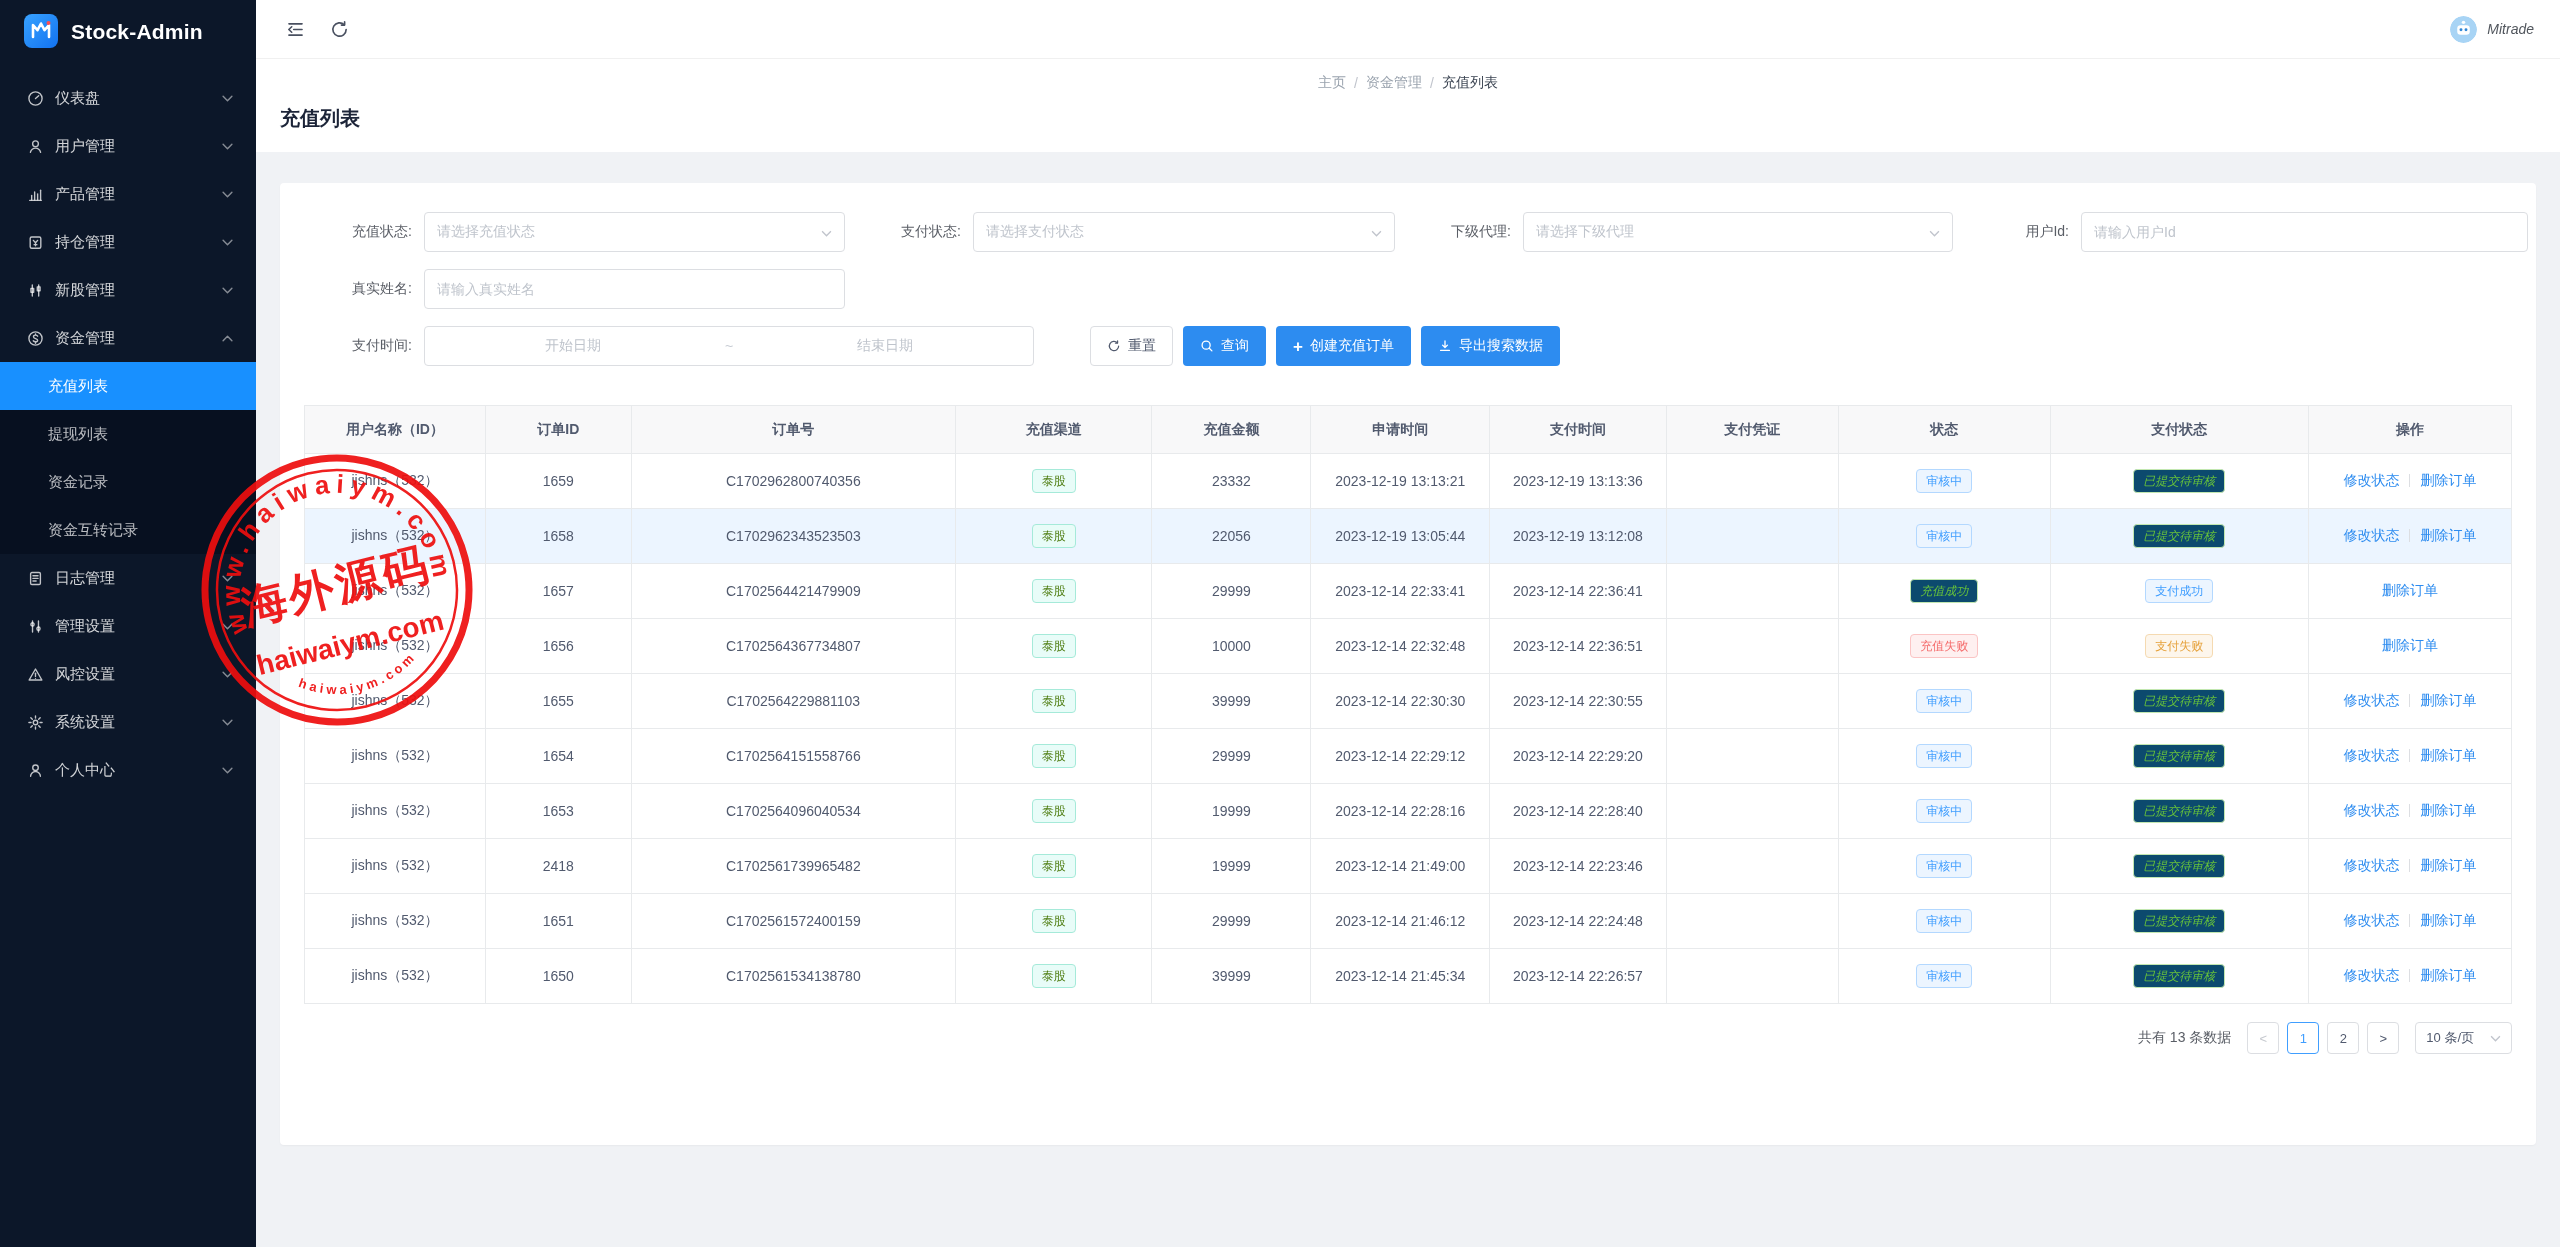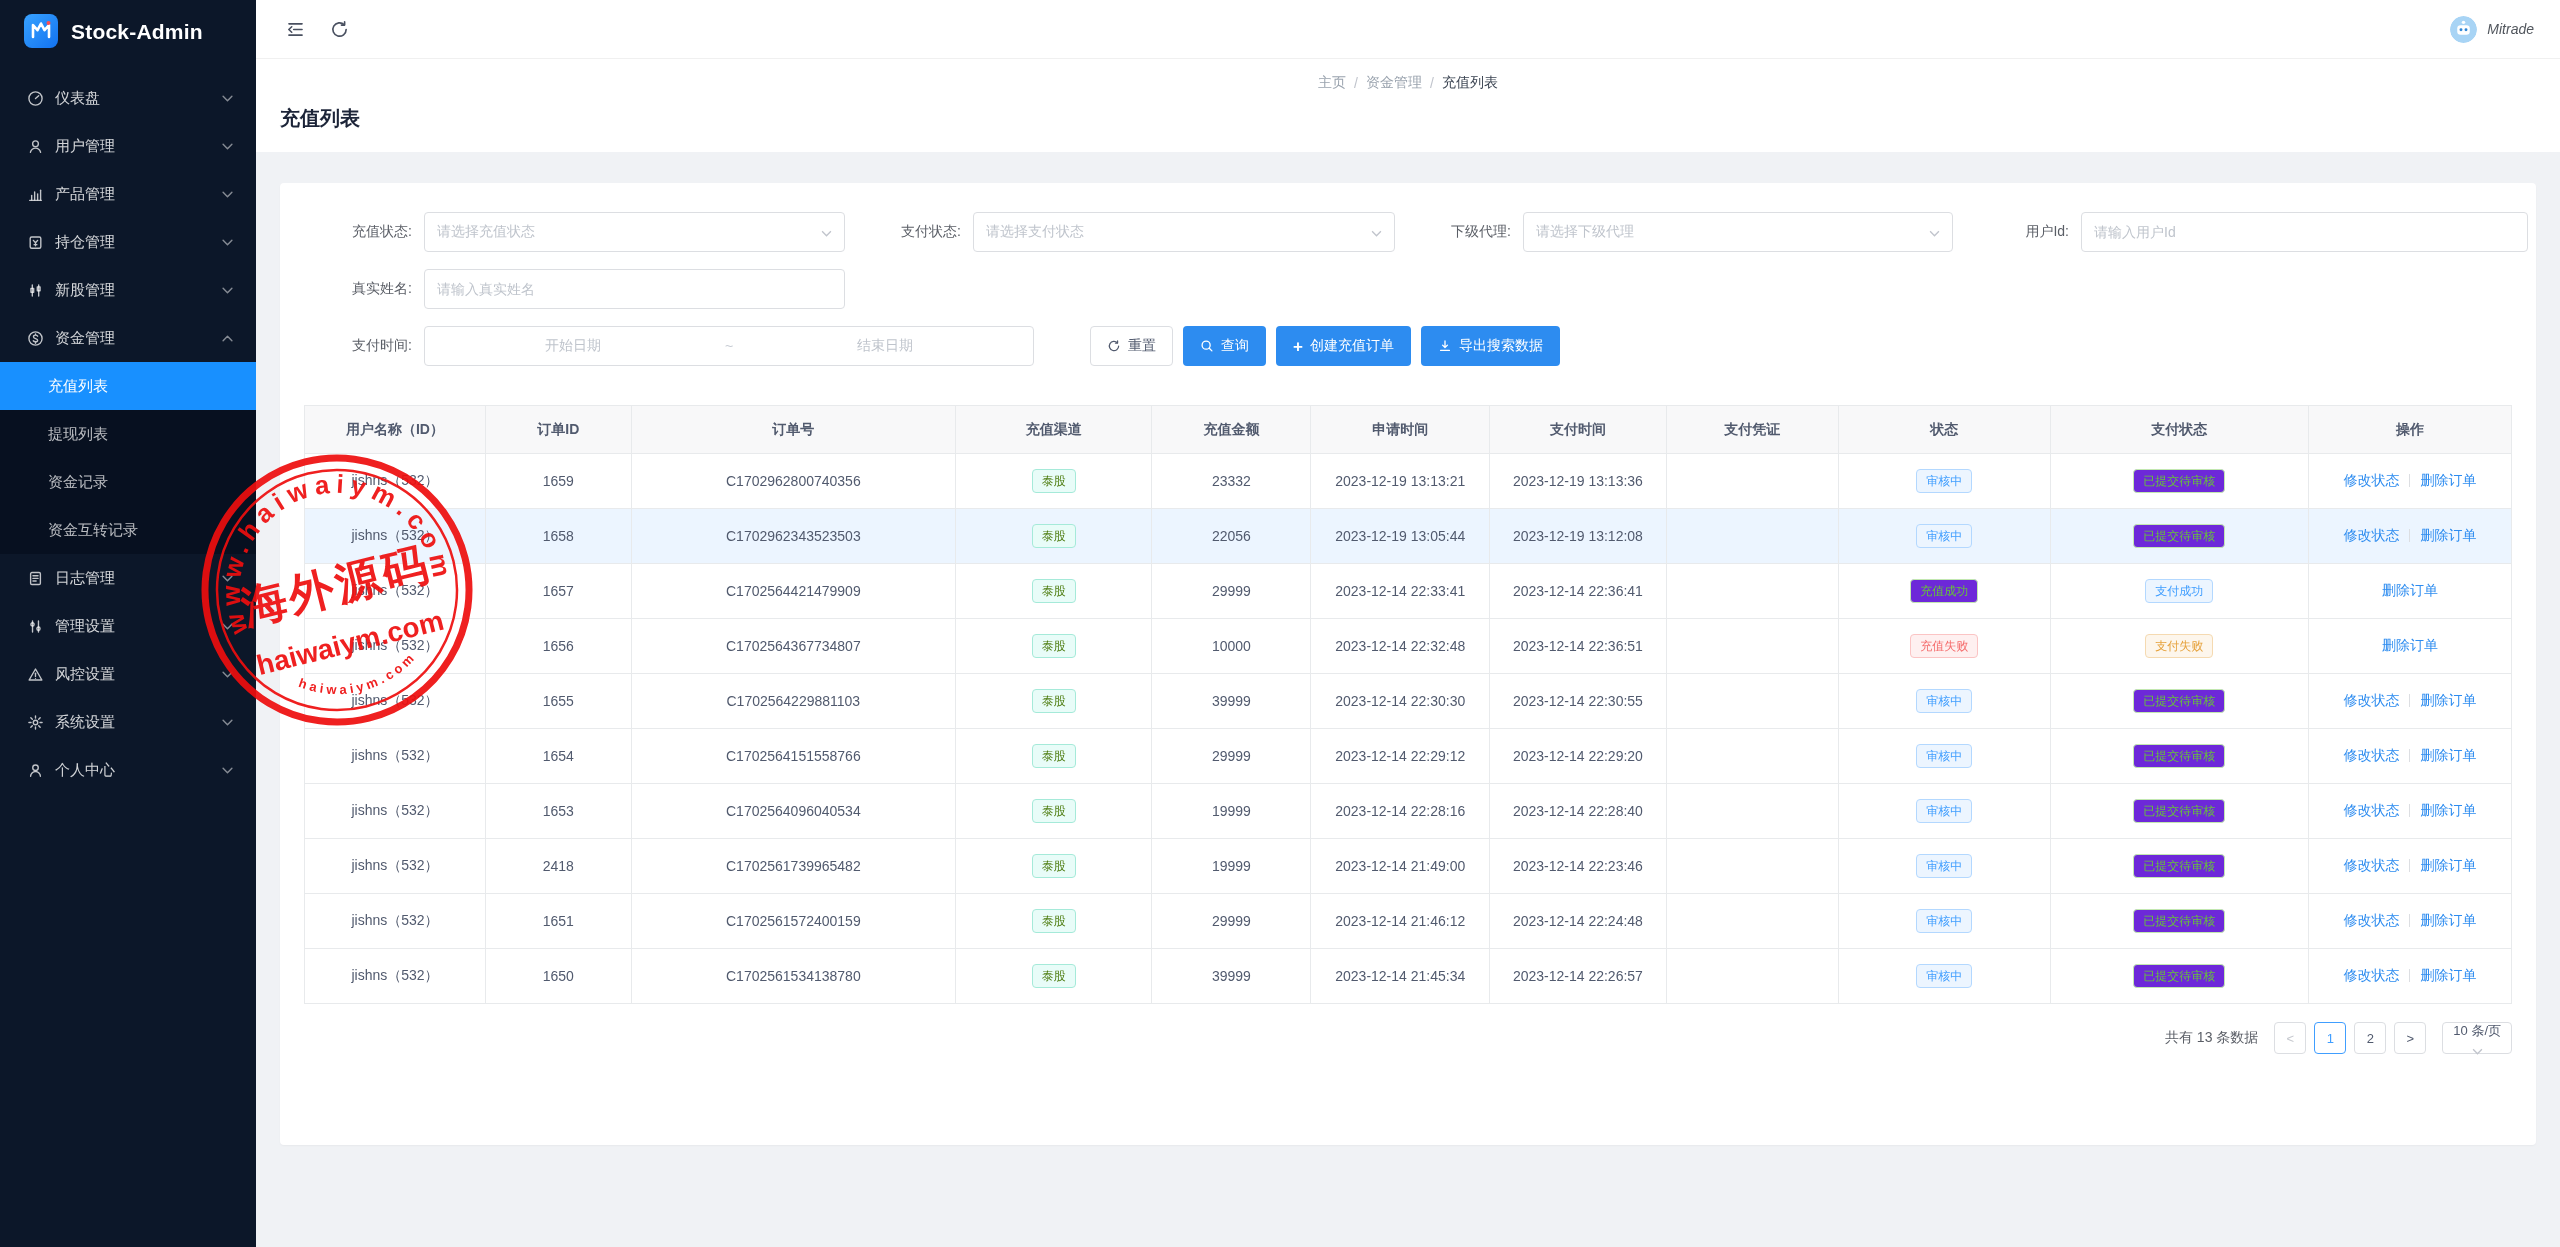--- a/index.html
+++ b/index.html
@@ -64,32 +64,32 @@
   .btn .plus { font-size:17px; line-height:1; font-weight:bold; }
   
   table { width:100%; border-collapse:collapse; margin-top:39px; table-layout:fixed; }
   th, td { border:1px solid #e8eaec; text-align:center; font-size:14px; overflow:hidden; white-space:nowrap; }
   th { height:48px; background:#f8f8f9; color:#515a6e; font-weight:bold; }
   td { height:55px; color:#515a6e; }
   tr.hl td { background:#ecf5ff; }
   .tag { display:inline-block; padding:5px 9px; font-size:12px; line-height:1; border-radius:4px; border:1px solid; }
   .t-cyan   { background:#e8fcf8; border-color:#a5ead9; color:#4d7c0f; }
   .t-blue   { background:#ecf5ff; border-color:#b3d8ff; color:#409eff; }
-  .t-green  { background:#6d28d9; border-color:#c2e7b0; color:#67c23a; }
+  .t-green  { background:#0c4a6e; border-color:#c2e7b0; color:#67c23a;font-style:italic; }
   .t-red    { background:#fef0f0; border-color:#fbc4c4; color:#f56c6c; }
   .t-orange { background:#fdf6ec; border-color:#f5dab1; color:#e6a23c;text-align:center; }
   .oplink { color:#2d8cf0; cursor:pointer; }
   .opdiv { display:inline-block; width:1px; height:13px; background:#dcdee2; margin:0 10px; vertical-align:-2px; }
   
   .pager { display:flex; justify-content:flex-end; align-items:center; margin-top:18px; gap:8px; color:#5a5e66; }
   .ptotal { margin-right:8px; }
   .pbtn { min-width:32px; height:32px; border:1px solid #dcdee2; border-radius:4px; background:#fff; display:flex; align-items:center; justify-content:center; font-size:13px; color:#515a6e; cursor:pointer; padding:0 10px; }
   .pbtn.disabled { color:#c5c8ce; }
   .pbtn.active { border-color:#409eff; color:#409eff; }
-  .psize { margin-left:8px; gap:8px;flex-direction:column; }
+  .psize { margin-left:8px; gap:16px; }
   .psize .sel-chev { color:#c0c4cc; display:flex; }
   .psize .sel-chev svg { width:11px; height:7px; }
   
   .stamp { position:absolute; left:196px; top:449px; width:282px; height:282px; z-index:9; transform:rotate(-14deg); opacity:.92; pointer-events:none; }
 </style>
 </head>
 <body>
 
 <div class="screen">
 

